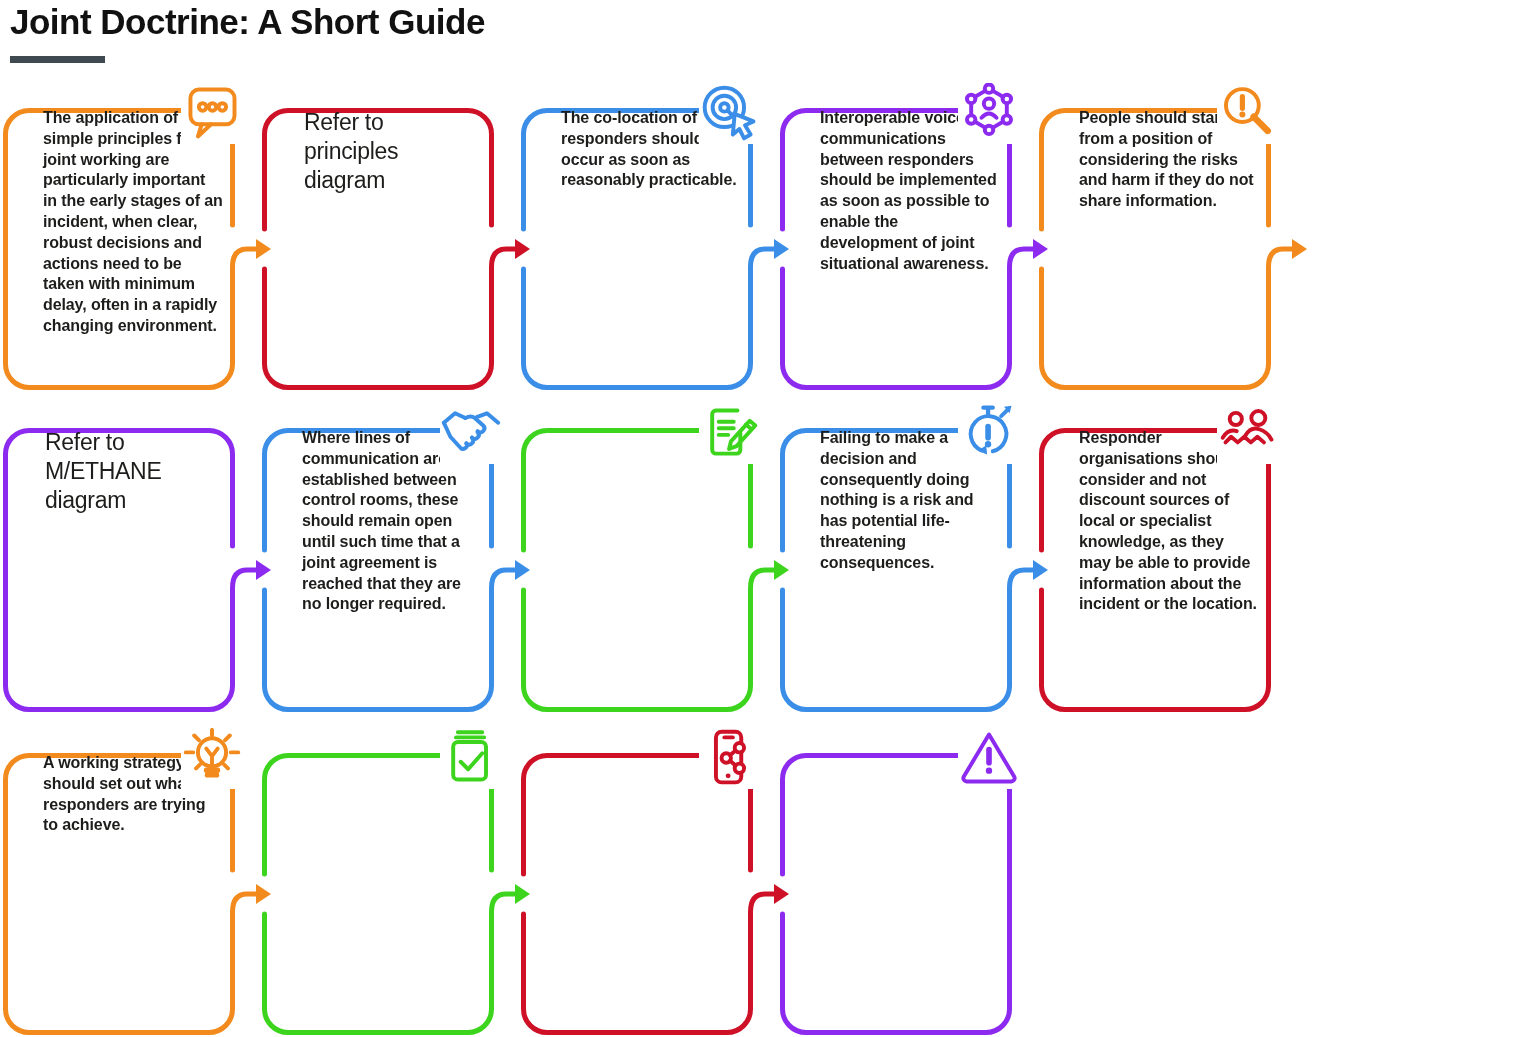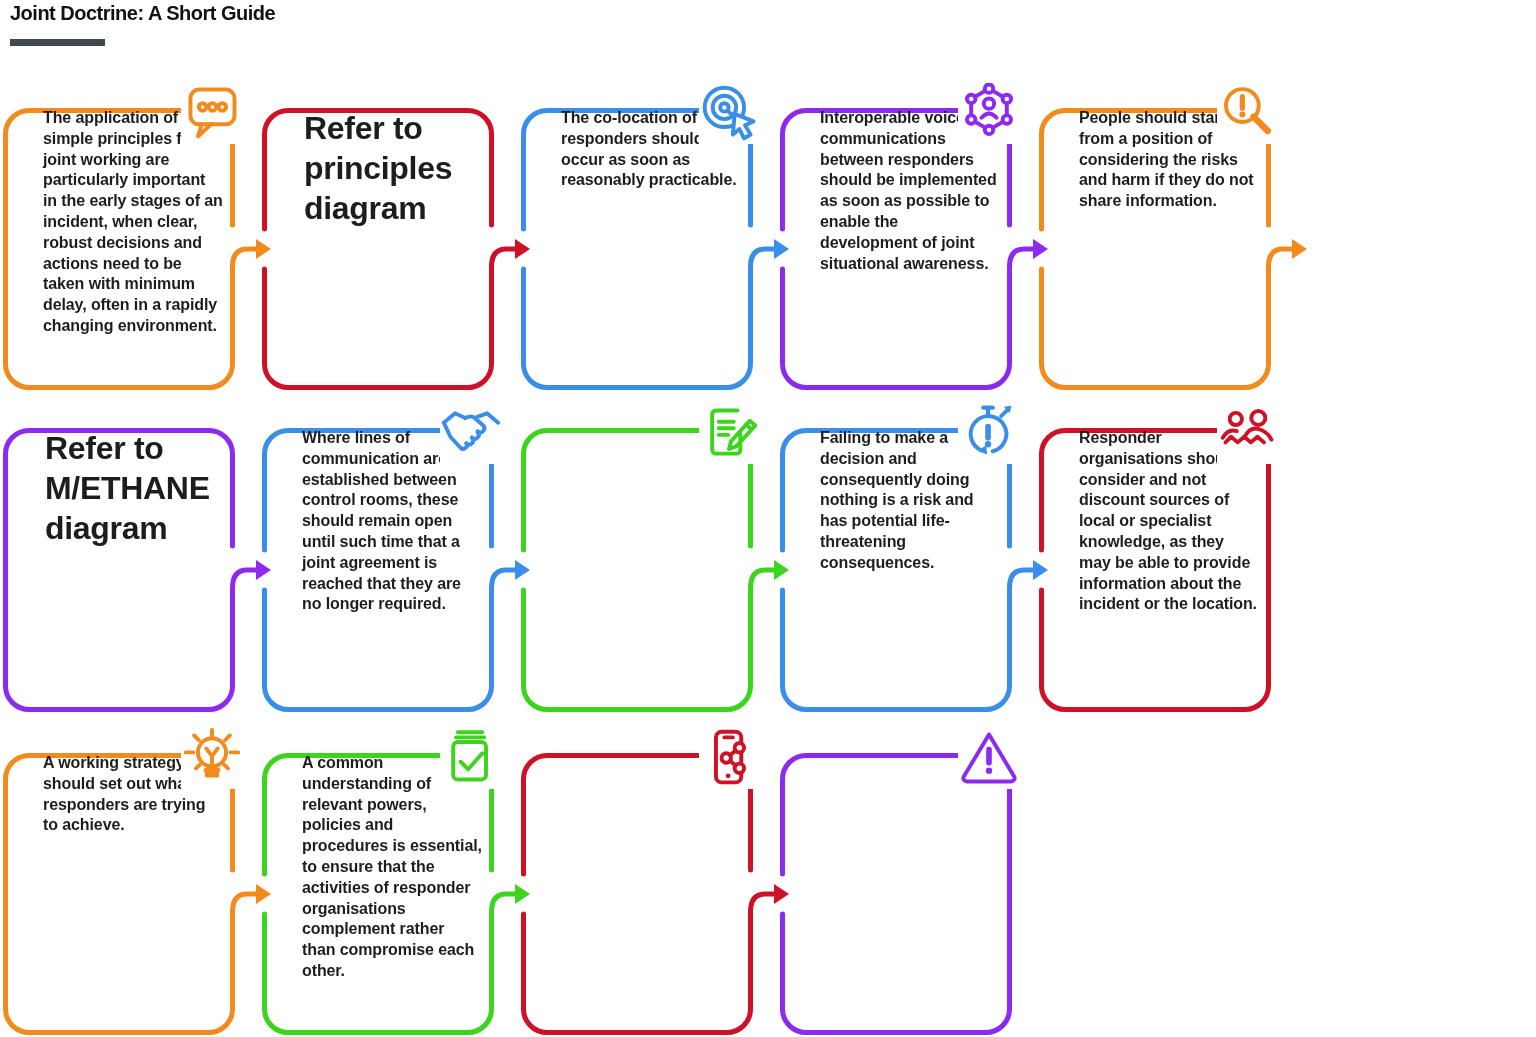--- a/index.html
+++ b/index.html
@@ -2,32 +2,32 @@
 <html><head>
 <meta charset="utf-8">
 <style>
   html,body{margin:0;padding:0;background:#ffffff;}
   body{
     width:1536px;height:1037px;overflow:hidden;position:relative;
     font-family:"Liberation Sans","DejaVu Sans",sans-serif;
     color:#1d1d1b;
   }
   .header{padding:2px 0 0 10px;height:100px;box-sizing:border-box;}
-  .page-title{font-size:20px;font-weight:bold;letter-spacing:-0.5px;color:#111;margin:0;}
+  .page-title{font-size:35px;font-weight:bold;letter-spacing:-0.5px;color:#111;margin:0;}
   .title-underline{width:95px;height:7px;margin-top:14px;background:#3e4a50;}
   .rows{margin-left:3px;}
   .row{display:grid;grid-template-columns:repeat(6,232px);column-gap:27px;}
   #row-1{height:282px;margin-top:8px;}
   #row-2{height:284px;margin-top:38px;}
   #row-3{height:282px;margin-top:41px;}
   .box{position:relative;height:100%;display:flex;align-items:flex-start;box-sizing:border-box;padding-left:12px;}
   .box svg.border-svg{position:absolute;left:0;top:0;overflow:visible;pointer-events:none;}
   .box p{margin:0;position:relative;z-index:2;}
   .box p.body{font-size:16px;line-height:1.3;font-weight:bold;padding:0 12px 0 28px;letter-spacing:-0.1px;}
-  .box p.callout{font-size:32px;line-height:1.25;font-weight:bold;padding:0 24px 0 30px;letter-spacing:-0.3px;}
+  .box p.callout{font-size:23px;line-height:1.25;font-weight:normal;padding:0 24px 0 30px;letter-spacing:-0.3px;}
   .icon{
     position:absolute;top:-26px;right:-8px;width:62px;height:62px;
     background:#ffffff;z-index:3;display:flex;align-items:center;justify-content:center;
   }
   .icon svg{width:60px;height:60px;display:block;}
 </style>
 </head>
 <body>
 
 <div class="header">
@@ -209,21 +209,20 @@
           <path d="M 2.5 26 A 23.5 23.5 0 0 1 26 2.5 H 206 A 23.5 23.5 0 0 1 229.5 26 V 117 M 206 279.5 H 26 A 23.5 23.5 0 0 1 2.5 256 M 206 279.5 A 23.5 23.5 0 0 0 229.5 256 V 159 Q 229.5 141 244 141 H 255 M 2.5 256 V 161 M 2.5 121 V 26" fill="none" stroke="#3DD41E" stroke-width="5" stroke-linecap="round"></path>
           <path d="M 253 131 L 268 141 L 253 151 Z" fill="#3DD41E" stroke="none"></path>
         </svg>
       <span class="icon" style="color: rgb(61, 212, 30);">
           <svg viewBox="0 0 64 64" fill="none" stroke="currentColor" stroke-width="4.2" stroke-linecap="round" stroke-linejoin="round">
             <path d="M16 10 H46 M18 4.5 H44"></path>
             <rect x="13" y="15" width="35" height="40" rx="5"></rect>
             <path d="M21 36 l8 8 15 -17"></path>
           </svg>
         </span>
-      <p class="body">A common understanding of relevant powers, policies and procedures is essential, to ensure that the activities of responder organisations complement rather than compromise each other.</p>
     </div>
     <div class="box">
         <svg class="border-svg" width="272" height="282" viewBox="0 0 272 282">
           <path d="M 2.5 26 A 23.5 23.5 0 0 1 26 2.5 H 206 A 23.5 23.5 0 0 1 229.5 26 V 117 M 206 279.5 H 26 A 23.5 23.5 0 0 1 2.5 256 M 206 279.5 A 23.5 23.5 0 0 0 229.5 256 V 159 Q 229.5 141 244 141 H 255 M 2.5 256 V 161 M 2.5 121 V 26" fill="none" stroke="#CE1126" stroke-width="5" stroke-linecap="round"></path>
           <path d="M 253 131 L 268 141 L 253 151 Z" fill="#CE1126" stroke="none"></path>
         </svg>
       <span class="icon" style="color: rgb(206, 17, 38);">
           <svg viewBox="0 0 64 64" fill="none" stroke="currentColor" stroke-width="4.2" stroke-linecap="round" stroke-linejoin="round">
             <rect x="17" y="4" width="27" height="54" rx="6"></rect>
             <path d="M26 10 h9"></path>

